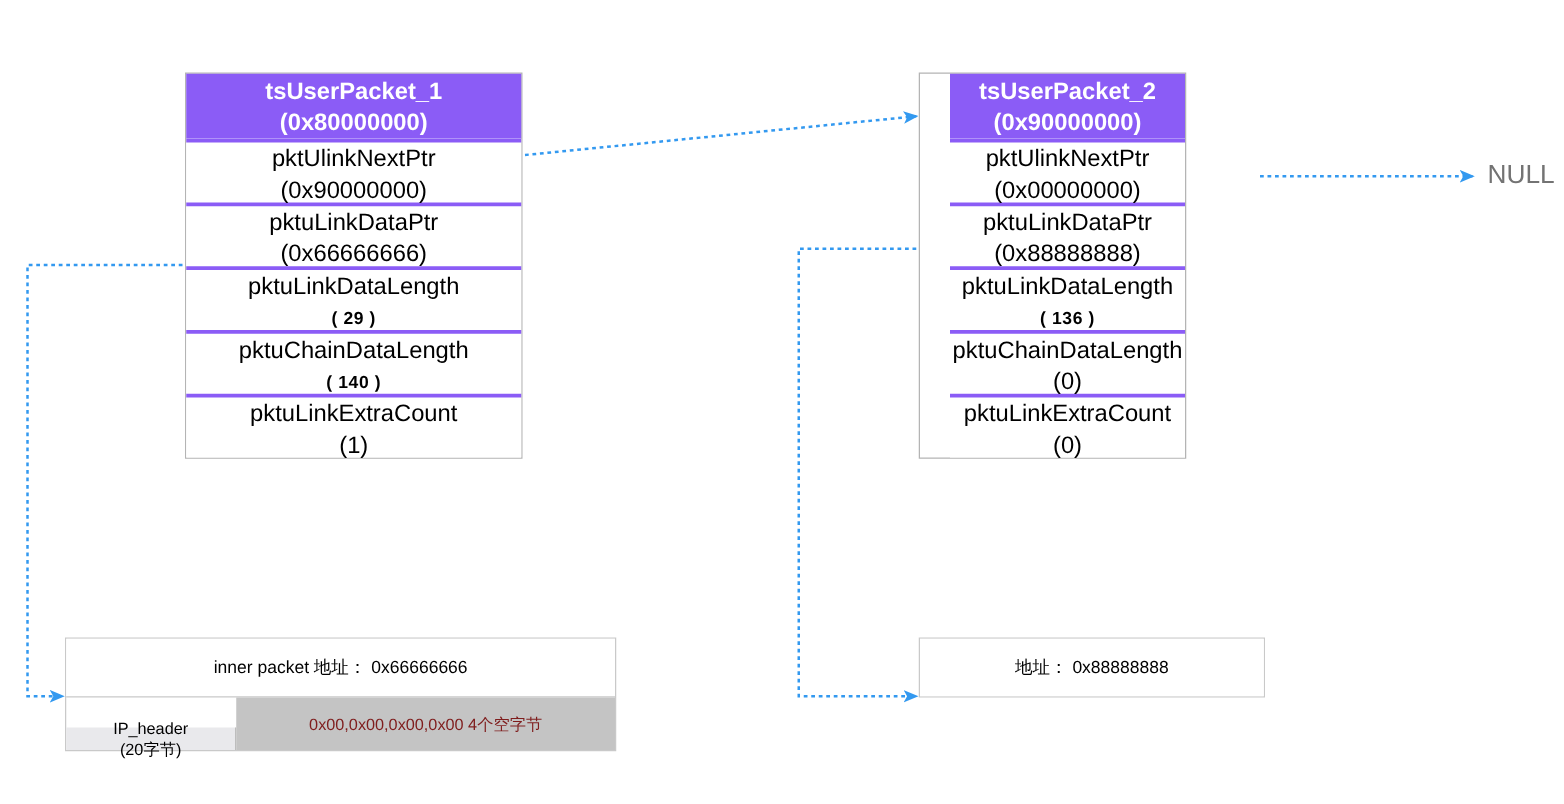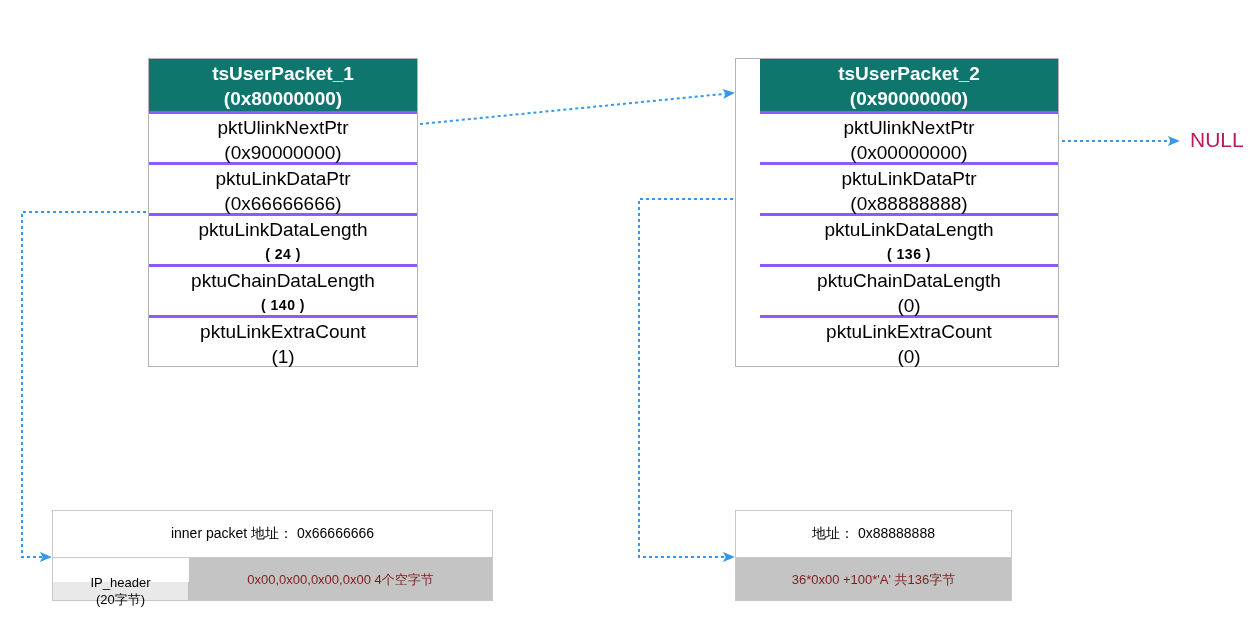--- a/index.html
+++ b/index.html
@@ -14,21 +14,21 @@
   #stage{position:relative;width:1251px;height:643px;}
 
   
   .struct{
     position:absolute;
     border:1px solid #b4b4b4;
     background:#ffffff;
     box-sizing:border-box;
   }
   .struct .hdr{
-    background:#0f766e;
+    background:#8b5cf6;
     color:#ffffff;
     font-weight:bold;
     font-size:19px;
     line-height:25px;
     text-align:center;
     padding:2px 0 4px 0;
     height:52px;
     box-sizing:border-box;
   }
   .struct .row{
@@ -81,21 +81,21 @@
   .cell.light{background:#e9e9ec;color:#000;margin-top:24px;}
   .cell.dark{background:#c4c4c4;color:#7f1d1d;}
   .cell.divider{border-right:1px solid #bdbdbd;}
 
   
   .conn{position:absolute;left:0;top:0;width:1251px;height:643px;pointer-events:none;}
 
   .nulllabel{
     position:absolute;
     font-size:21px;
-    color:#be185d;
+    color:#737373;
     white-space:nowrap;
   }
 </style>
 </head>
 <body>
 
 <div id="stage">
 
   <svg class="conn" viewBox="0 0 1251 643" xmlns="http://www.w3.org/2000/svg">
     <defs>
@@ -122,33 +122,33 @@
     <div class="row">
       <span class="fname">pktUlinkNextPtr</span>
       <span class="fval">(0x90000000)</span>
     </div>
     <div class="row">
       <span class="fname">pktuLinkDataPtr</span>
       <span class="fval">(0x66666666)</span>
     </div>
     <div class="row">
       <span class="fname">pktuLinkDataLength</span>
-      <span class="fval small">(  24  )</span>
+      <span class="fval small">(  29  )</span>
     </div>
     <div class="row">
       <span class="fname">pktuChainDataLength</span>
       <span class="fval small">(  140   )</span>
     </div>
     <div class="row">
       <span class="fname">pktuLinkExtraCount</span>
       <span class="fval">(1)</span>
     </div>
   </div>
 
-  <div class="struct" style="left:735px;top:58px;width:324px;padding-left:24px;">
+  <div class="struct" style="left:735px;top:58px;width:214px;padding-left:24px;">
     <div class="hdr">
       <span>tsUserPacket_2</span><br>
       <span>(0x90000000)</span>
     </div>
 
     <div class="row">
       <span class="fname">pktUlinkNextPtr</span>
       <span class="fval">(0x00000000)</span>
     </div>
     <div class="row">
@@ -181,20 +181,15 @@
         </span>
       </div>
       <div class="cell dark" style="flex:1 1 auto;">
         <span>0x00,0x00,0x00,0x00 4个空字节</span>
       </div>
     </div>
   </div>
 
   <div class="memblock" style="left:735px;top:510px;width:277px;">
     <div class="addrbar">地址： 0x88888888</div>
-    <div class="cells">
-      <div class="cell dark" style="flex:1 1 auto;">
-        <span>36*0x00 +100*'A' 共136字节</span>
-      </div>
-    </div>
   </div>
 
 </div>
 
 </body></html>

